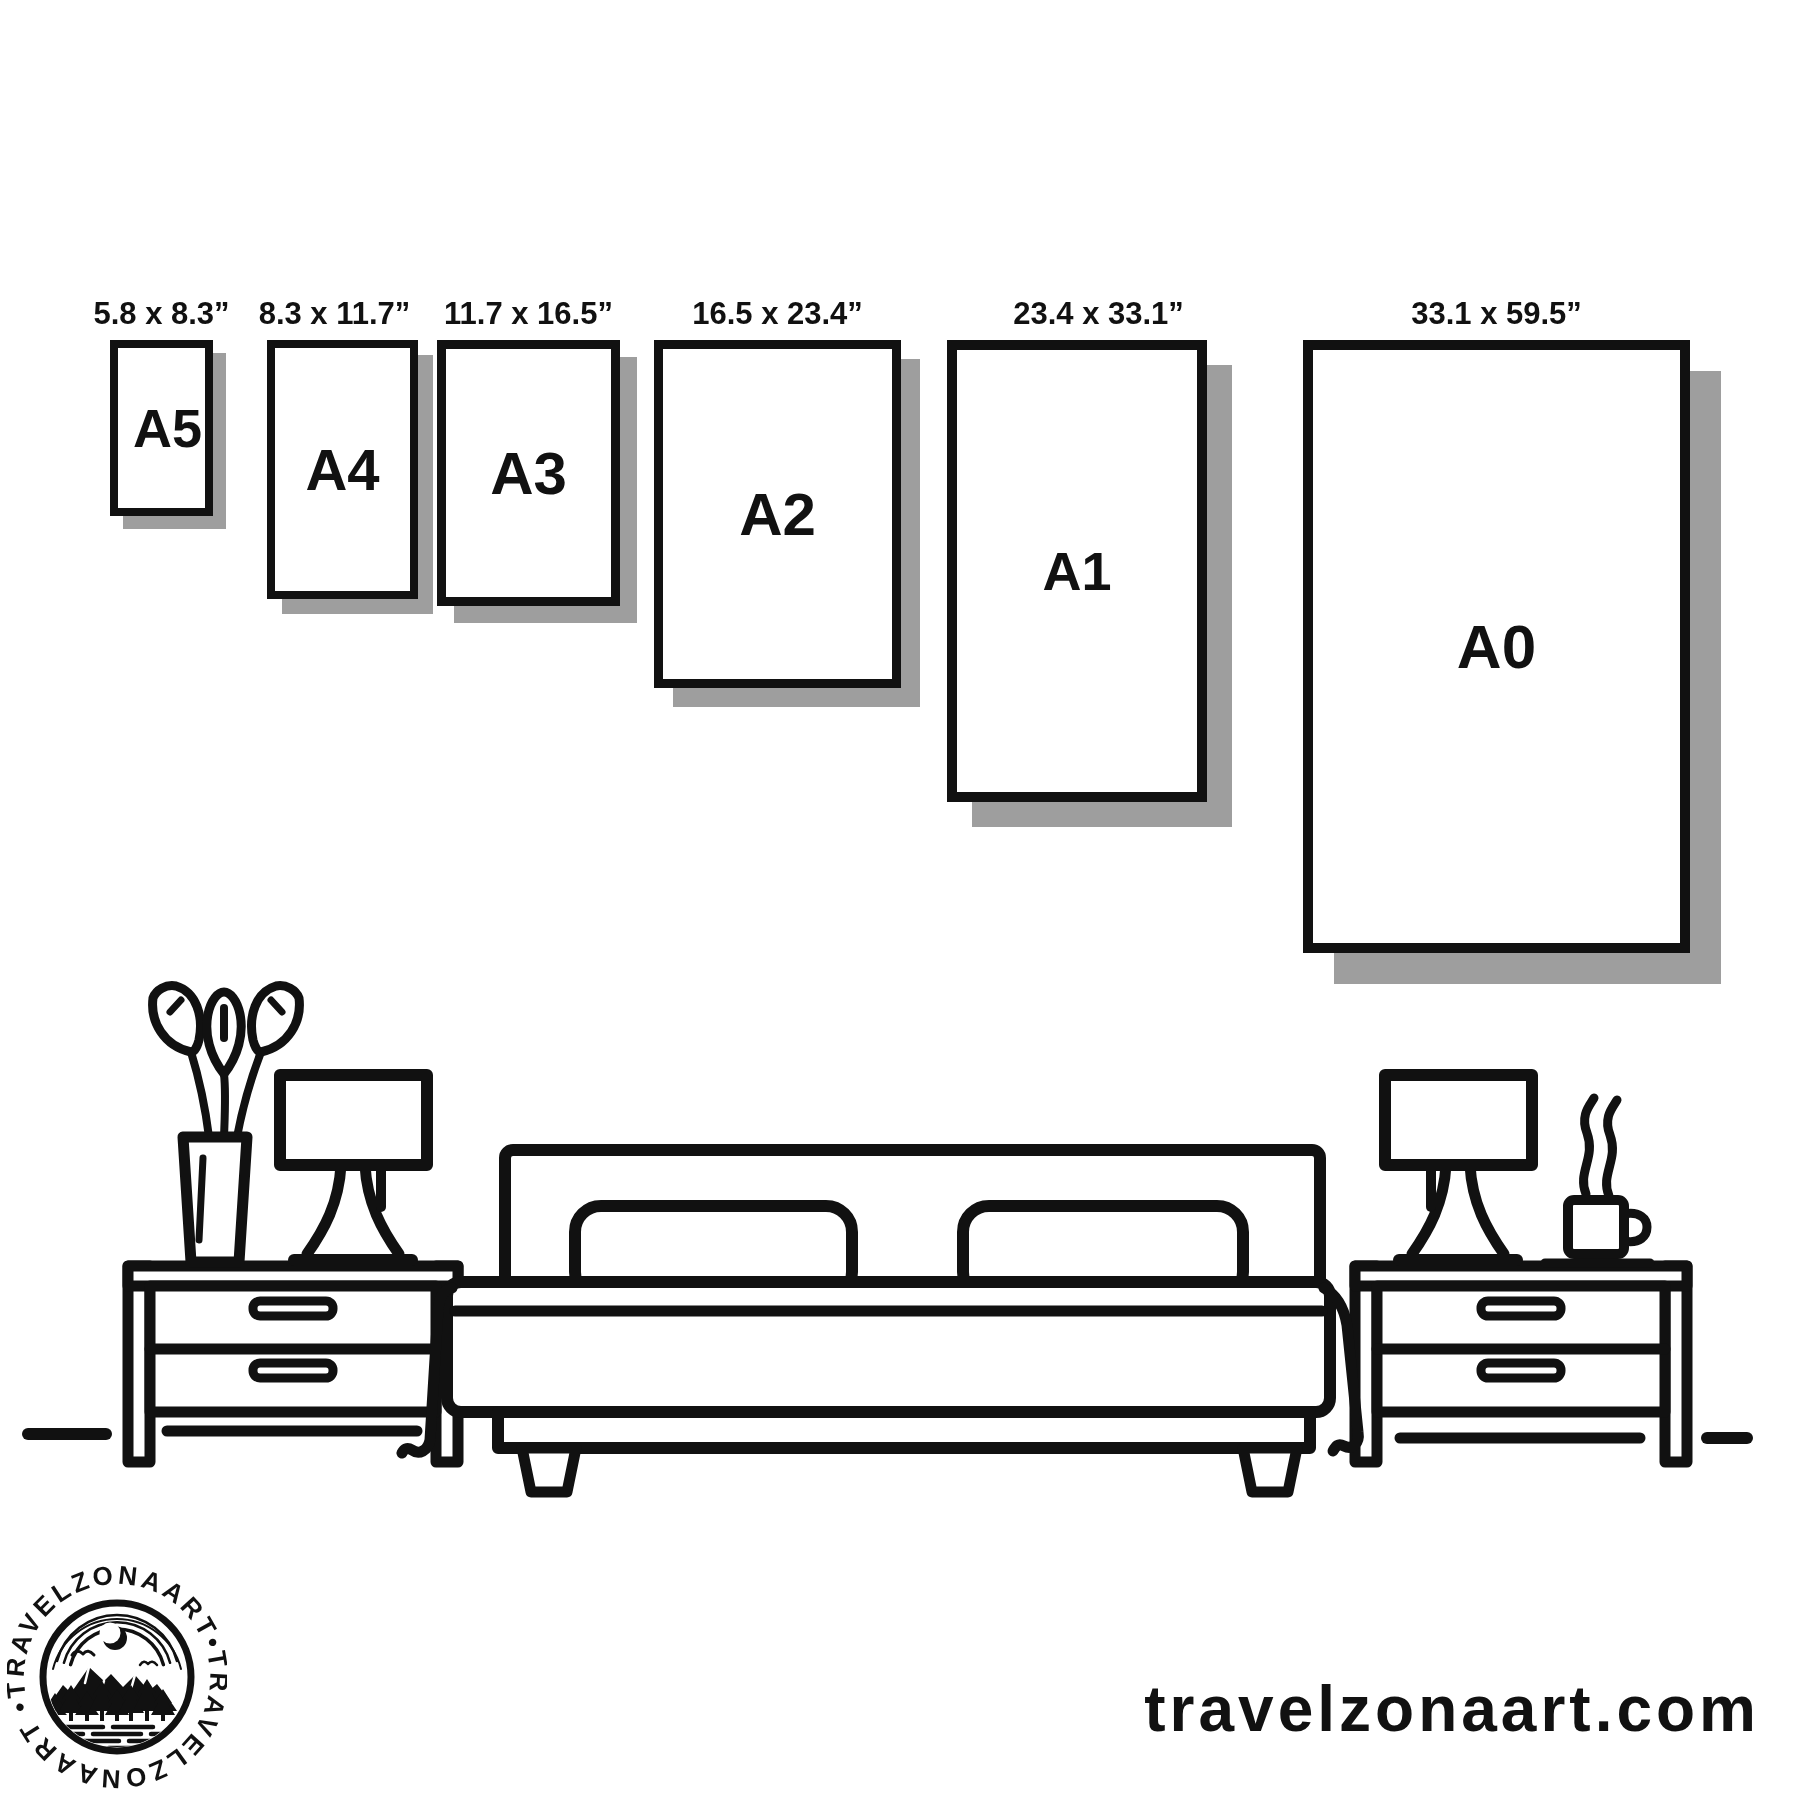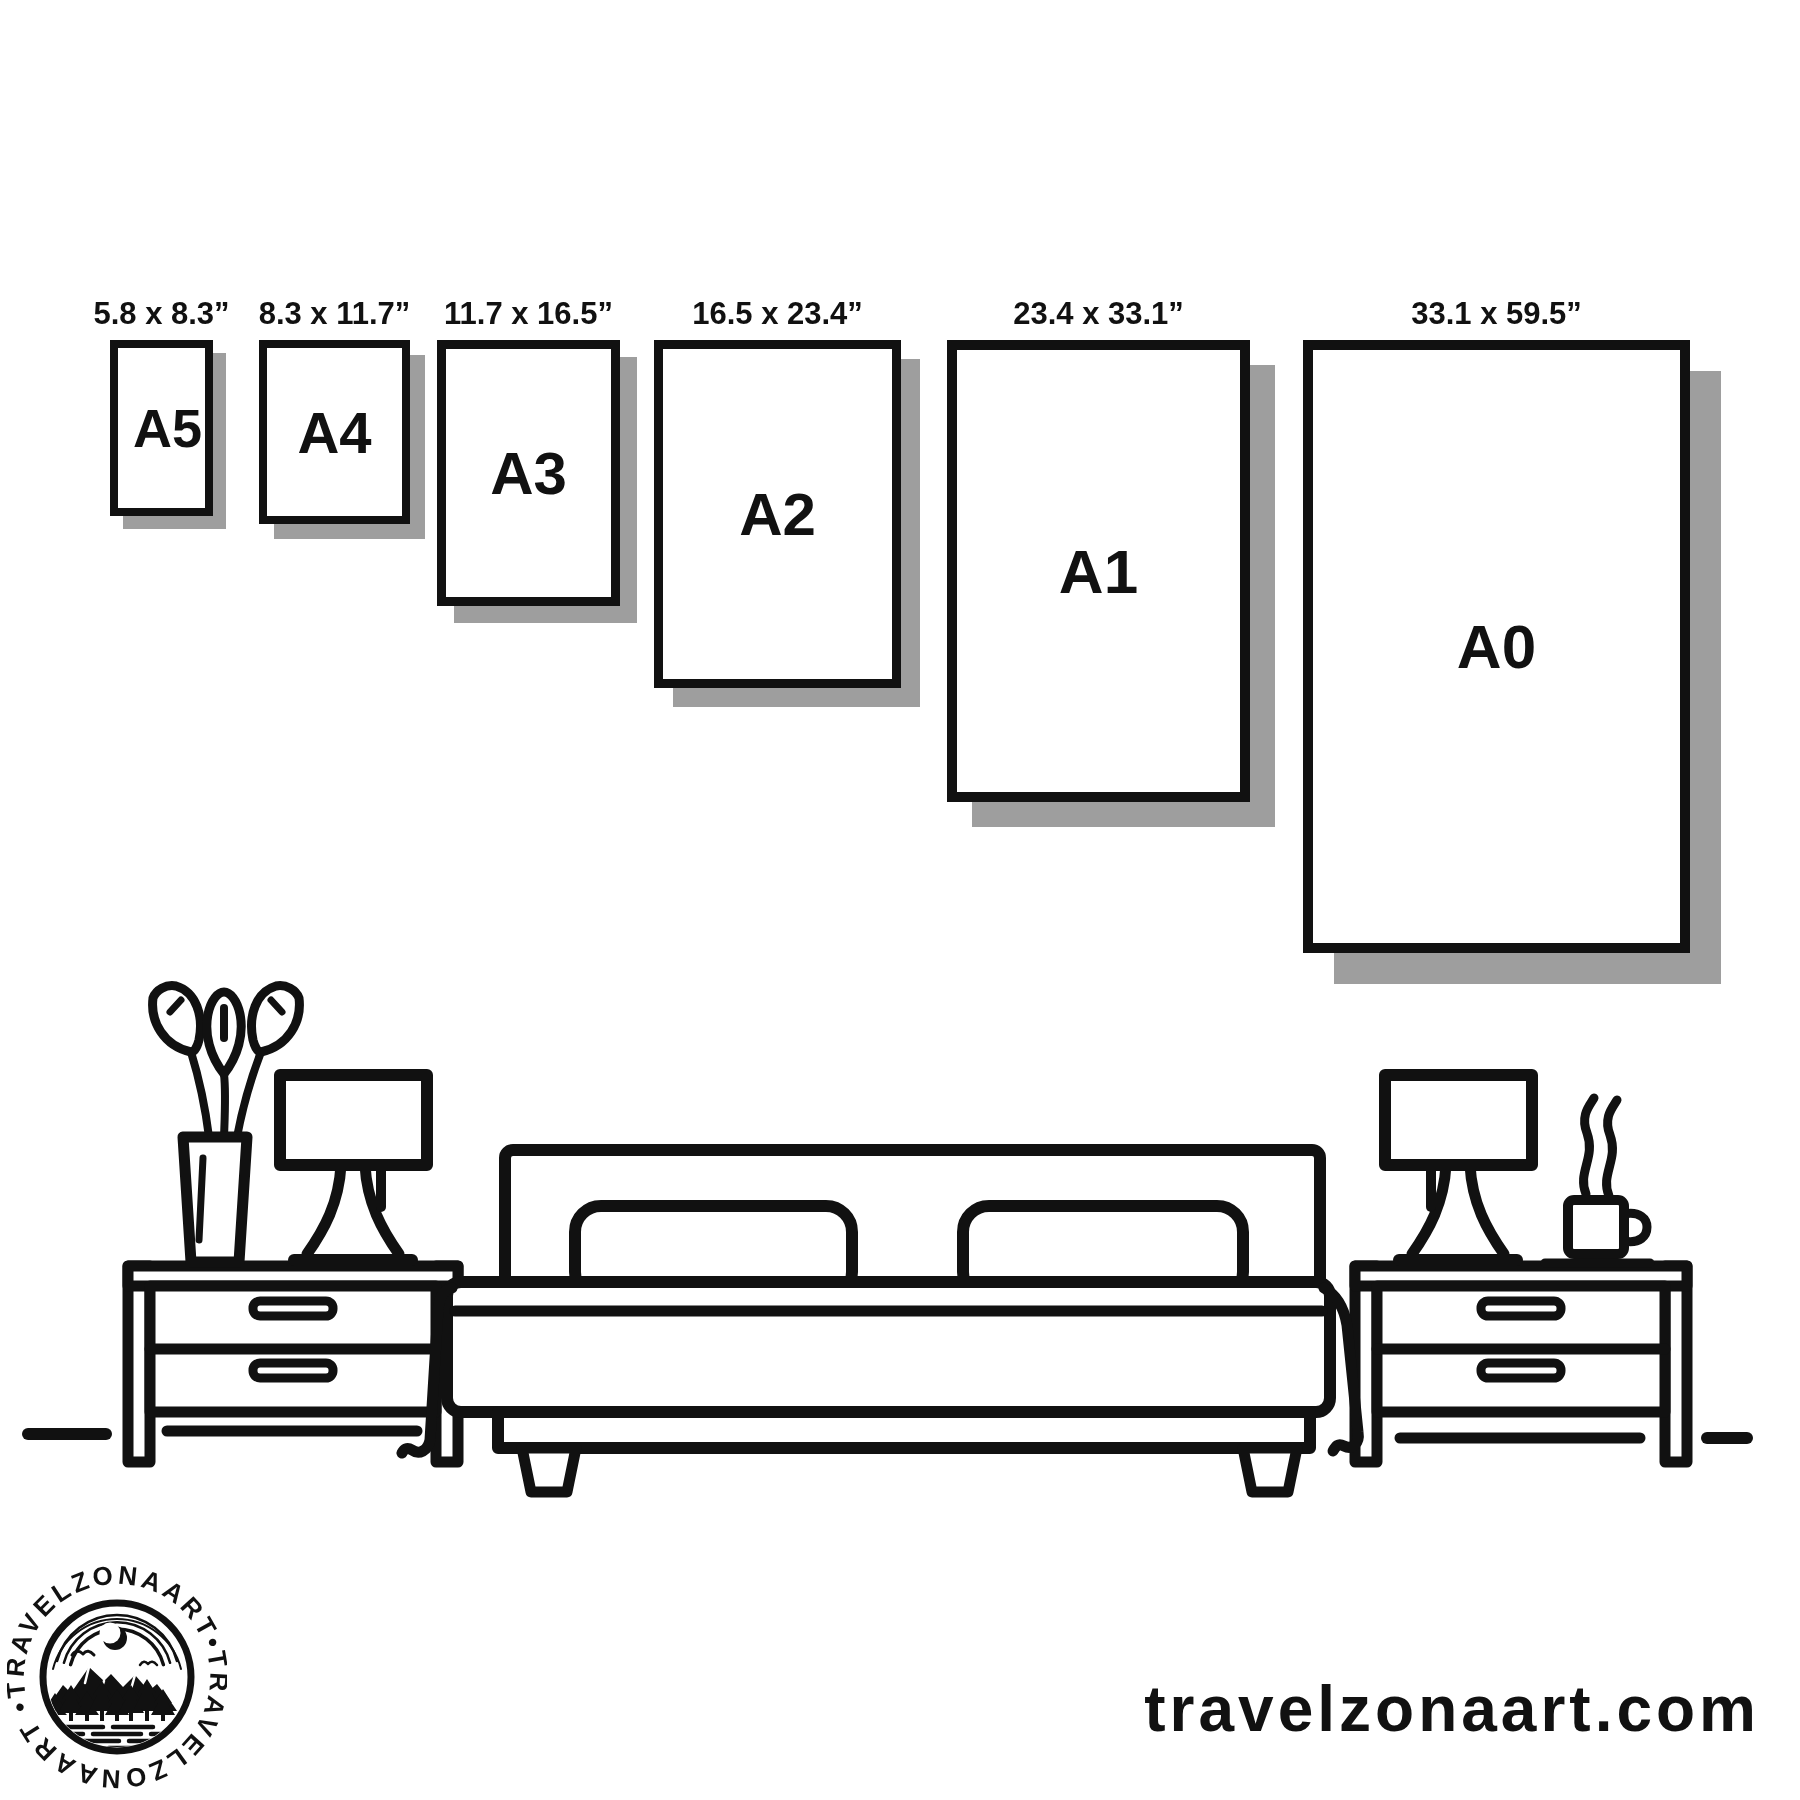--- a/index.html
+++ b/index.html
@@ -26,24 +26,24 @@
     border:8px solid var(--ink);display:flex;align-items:center;justify-content:center;
     font-weight:bold;
   }
   .g-a5{left:110px;width:103px;}
   .g-a4{left:259px;width:151px;}
   .g-a3{left:437px;width:183px;}
   .g-a2{left:654px;width:247px;}
   .g-a1{left:947px;width:303px;}
   .g-a0{left:1303px;width:387px;}
   .g-a5 .paper{width:103px;height:176px;box-shadow:13px 13px 0 var(--shadow);font-size:54px;padding-left:12px;}
-  .g-a4 .paper{width:151px;height:184px;box-shadow:15px 15px 0 var(--shadow);font-size:58px;}
+  .g-a4 .paper{width:151px;height:259px;box-shadow:15px 15px 0 var(--shadow);font-size:58px;margin-left:8px;}
   .g-a3 .paper{width:183px;height:266px;border-width:9px;box-shadow:17px 17px 0 var(--shadow);font-size:60px;}
   .g-a2 .paper{width:247px;height:348px;border-width:9px;box-shadow:19px 19px 0 var(--shadow);font-size:60px;}
-  .g-a1 .paper{width:303px;height:462px;border-width:10px;box-shadow:25px 25px 0 var(--shadow);font-size:62px;}
+  .g-a1 .paper{width:260px;height:462px;border-width:10px;box-shadow:25px 25px 0 var(--shadow);font-size:54px;}
   .g-a0 .paper{width:387px;height:613px;border-width:10px;box-shadow:31px 31px 0 var(--shadow);font-size:62px;justify-content:center;}
   .scene{position:absolute;left:0;top:0;width:1800px;height:1800px;}
   .logo{position:absolute;left:7px;top:1562px;width:220px;height:230px;}
   .website{
     position:absolute;right:40px;top:1672px;
     font-size:64px;font-weight:bold;letter-spacing:4px;white-space:nowrap;
   }
   
   .ol{stroke:var(--ink);fill:none;}
   .ow{stroke:var(--ink);fill:var(--paper);}

